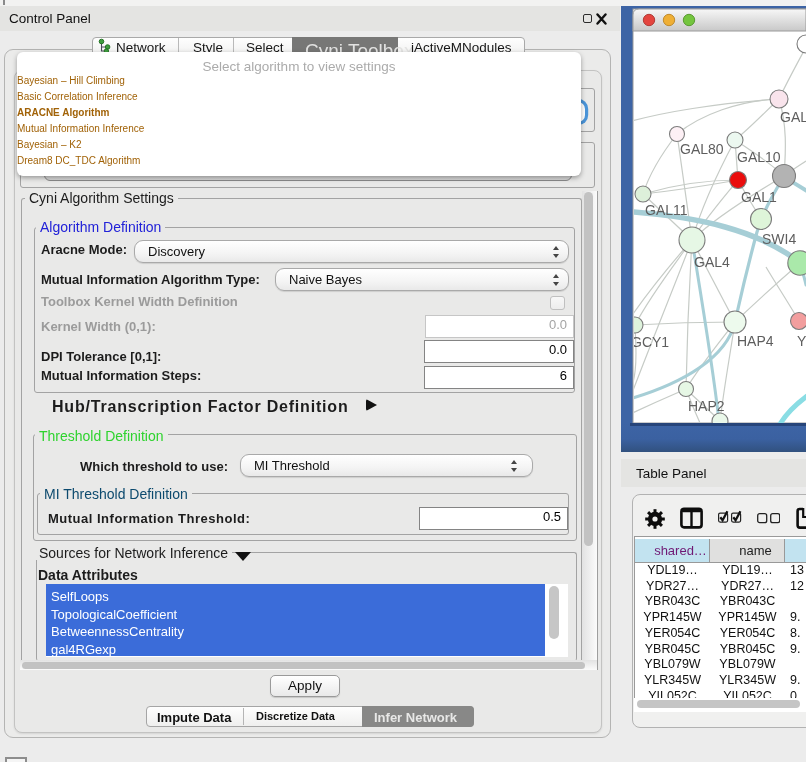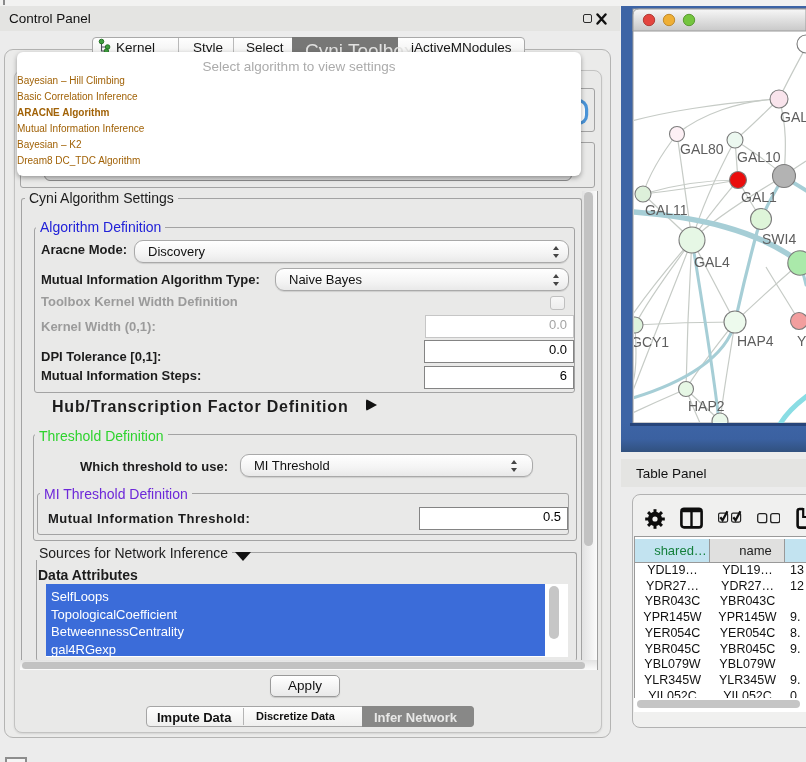--- a/index.html
+++ b/index.html
@@ -44,21 +44,21 @@
 <div class="abs" style="left:92px;top:37px;width:433px;height:20px;background:linear-gradient(#fefefe,#f0f0ef);border:1px solid #a9a9a9;border-radius:4px;box-sizing:border-box;"></div>
 <div class="abs" style="left:292px;top:37px;width:106px;height:20px;background:#777776;"></div>
 <div class="abs" style="left:178px;top:38px;width:1px;height:18px;background:#b9b9b9;"></div>
 <div class="abs" style="left:233px;top:38px;width:1px;height:18px;background:#b9b9b9;"></div>
 <svg class="abs" style="left:98px;top:38px;" width="14" height="16" viewBox="0 0 14 16">
   <path d="M3.5 5 L3.5 13 L6.5 13 M3.5 9 L8 9" fill="none" stroke="#4a4a5a" stroke-width="1.1"></path>
   <circle cx="3.5" cy="3.5" r="2.3" fill="#3e9e3e" stroke="#1c6b1c" stroke-width="0.9"></circle>
   <circle cx="9.6" cy="9" r="2.3" fill="#3e9e3e" stroke="#1c6b1c" stroke-width="0.9"></circle>
   <circle cx="8.4" cy="13" r="2.2" fill="#3e9e3e" stroke="#1c6b1c" stroke-width="0.9"></circle>
 </svg>
-<div class="abs" style="left:116px;top:40px;font-size:13.5px;color:#171717;">Kernel</div>
+<div class="abs" style="left:116px;top:40px;font-size:13.5px;color:#171717;">Network</div>
 <div class="abs" style="left:193px;top:40px;font-size:13.5px;color:#171717;">Style</div>
 <div class="abs" style="left:246px;top:40px;font-size:13.5px;color:#171717;">Select</div>
 <div class="abs" style="left:305px;top:40px;font-size:19px;color:#e2e2e1;">Cyni Toolbox</div>
 <div class="abs" style="left:411px;top:40px;font-size:13.5px;color:#171717;">jActiveMNodules</div>
 
 <div id="settings">
 
 <div class="grp" style="left:21px;top:198px;width:559px;height:462px;border-bottom:none;border-radius:3px 3px 0 0;"></div>
 <div class="grplbl" style="left:25px;top:191px;color:#1c1c1c;">Cyni Algorithm Settings</div>
 
@@ -90,21 +90,21 @@
 <div class="grp" style="left:33px;top:434px;width:542px;height:105px;"></div>
 <div class="grplbl" style="left:35px;top:429px;color:#2ed32e;">Threshold Definition</div>
 
 <div class="blbl" style="left:80px;top:459px;">Which threshold to use:</div>
 <div class="combo" style="left:240px;top:454px;width:291px;height:21px;">
   <span class="ctext">MI Threshold</span>
       <span class="spin" style="right:14px;"></span>
 </div>
 
 <div class="grp" style="left:37px;top:493px;width:530px;height:40px;"></div>
-<div class="grplbl" style="left:40px;top:487px;color:#6d28d9;">MI Threshold Definition</div>
+<div class="grplbl" style="left:40px;top:487px;color:#0c4a6e;">MI Threshold Definition</div>
 <div class="blbl" style="left:48px;top:511px;letter-spacing:0.5px;">Mutual Information Threshold:</div>
 <div class="tfield" style="left:419px;top:507px;width:141px;height:20px;border:1px solid #848484;color:#000;padding:1px 6px 0 0;">0.5</div>
 
 <div class="grp" style="left:36px;top:552px;width:539px;height:108px;border-bottom:none;"></div>
 <div class="grplbl" style="left:35px;top:546px;color:#1c1c1c;">Sources for Network Inference</div>
 <div class="abs" style="left:235px;top:552px;width:0;height:0;border-left:8.5px solid transparent;border-right:8.5px solid transparent;border-top:9px solid #111;"></div>
 <div class="blbl" style="left:38px;top:567px;font-size:14px;">Data Attributes</div>
 
 <div class="abs" style="left:46px;top:584px;width:522px;height:73px;background:#fff;"></div>
 <div class="abs" style="left:46px;top:584px;width:499px;height:72px;background:#3b6cd9;"></div>
@@ -279,20 +279,20 @@
 <svg class="abs" style="left:796px;top:507px;" width="10" height="23" viewBox="0 0 10 23">
   <path d="M7 2 L3.6 2 Q1.6 2 1.6 4 L1.6 18.3 Q1.6 20.6 3.9 20.6 L10 20.6" fill="none" stroke="#0d0d0d" stroke-width="2.6"></path>
   <path d="M7.2 1 L7.2 10 L10 10" fill="none" stroke="#0d0d0d" stroke-width="2.2"></path>
 </svg>
 
 <div class="abs" style="left:634px;top:536px;width:172px;height:176px;background:#fff;border:1px solid #9a9a9a;border-right:none;box-sizing:border-box;"></div>
 <div class="abs" style="left:635px;top:539px;width:75px;height:24px;background:#c2e3f0;border-right:1px solid #999;box-sizing:border-box;"></div>
 <div class="abs" style="left:710px;top:539px;width:75px;height:24px;background:#e0e0df;border-right:1px solid #999;box-sizing:border-box;"></div>
 <div class="abs" style="left:785px;top:539px;width:21px;height:24px;background:#c2e3f0;"></div>
 <div class="abs" style="left:635px;top:562px;width:171px;height:1px;background:#999;"></div>
-<div class="abs" style="left:643px;top:543px;width:75px;text-align:center;font-size:13px;color:#15803d;">shared…</div>
+<div class="abs" style="left:643px;top:543px;width:75px;text-align:center;font-size:13px;color:#701a75;">shared…</div>
 <div class="abs" style="left:718px;top:543px;width:75px;text-align:center;font-size:13px;color:#222;">name</div>
 
 <div class="abs" style="left:635px;top:563px;width:75px;text-align:center;font-size:12.5px;line-height:15.7px;color:#111;">YDL19…<br>YDR27…<br>YBR043C<br>YPR145W<br>YER054C<br>YBR045C<br>YBL079W<br>YLR345W<br>YIL052C</div>
 <div class="abs" style="left:710px;top:563px;width:75px;text-align:center;font-size:12.5px;line-height:15.7px;color:#111;">YDL19…<br>YDR27…<br>YBR043C<br>YPR145W<br>YER054C<br>YBR045C<br>YBL079W<br>YLR345W<br>YIL052C</div>
 <div class="abs" style="left:790px;top:563px;width:30px;font-size:12.5px;line-height:15.7px;color:#111;">13<br>12<br>&nbsp;<br>9.<br>8.<br>9.<br>&nbsp;<br>9.<br>0.</div>
 <div class="abs" style="left:634px;top:698px;width:172px;height:14px;background:#fff;"></div>
 <div class="abs" style="left:637px;top:700px;width:163px;height:8px;background:#c5c5c5;border-radius:4px;"></div>
 
 </body></html>

